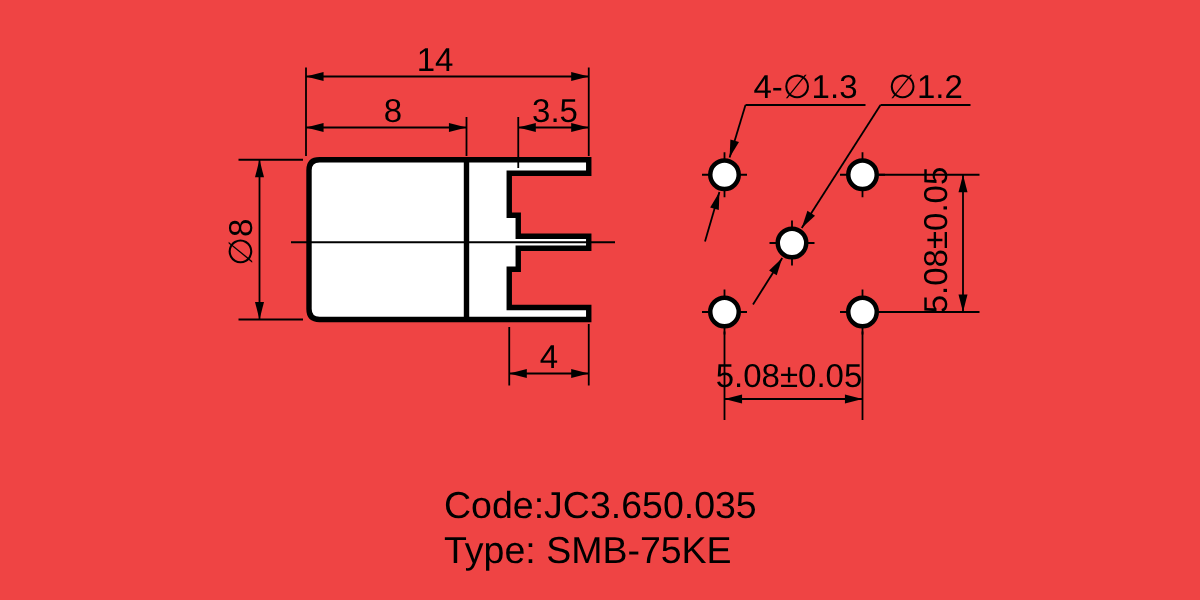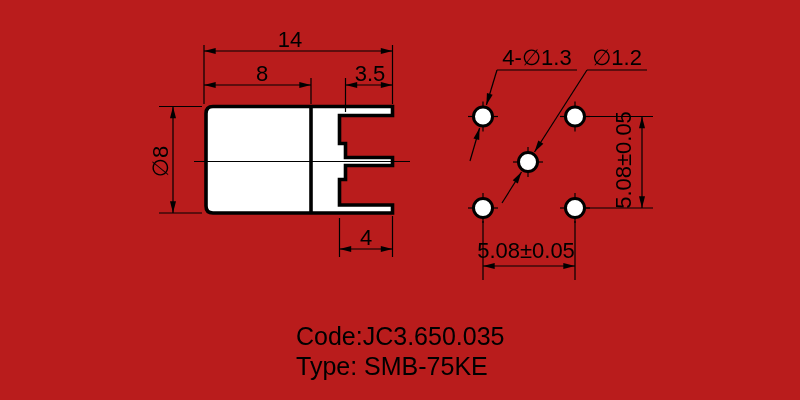--- a/index.html
+++ b/index.html
@@ -1,16 +1,16 @@
 <!DOCTYPE html>
 <html><head>
 <meta charset="utf-8">
 <style>
   html,body{margin:0;padding:0;background:#ffffff;}
-  .stage{position:relative;width:800px;height:400px;background:#b91c1c;overflow:hidden;}
+  .stage{position:relative;width:800px;height:400px;background:#ef4444;overflow:hidden;}
   svg{position:absolute;left:0;top:0;}
   .ln{stroke:#000;stroke-width:1.2;fill:none;}
   .thick{stroke:#000;stroke-width:3.6;fill:none;}
   .outline{stroke:#000;stroke-width:3.6;fill:#ffffff;stroke-linejoin:miter;}
   .hole{stroke:#000;stroke-width:3;fill:#ffffff;}
   text{font-family:"Liberation Sans","DejaVu Sans",sans-serif;fill:#000;}
   .dim{font-size:22px;}
   .cap{font-size:25px;}
 </style>
 </head>

